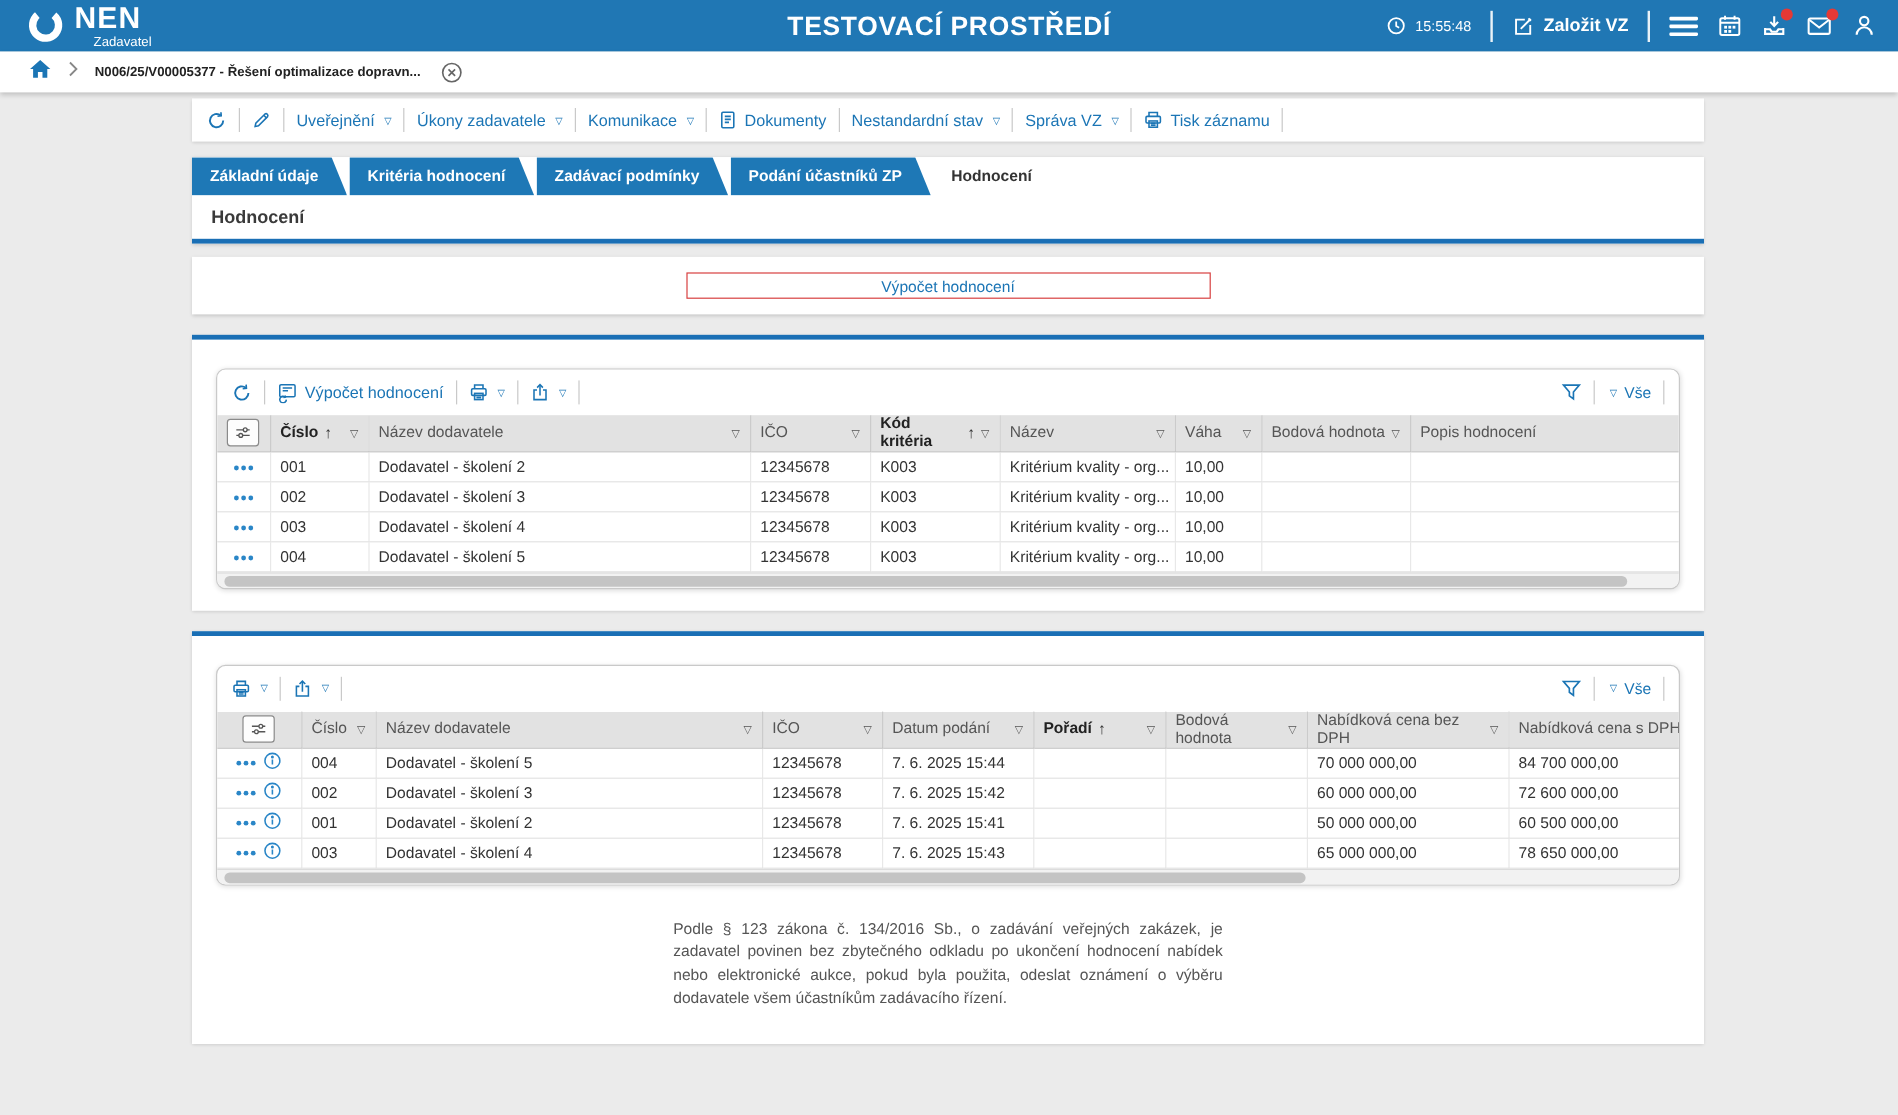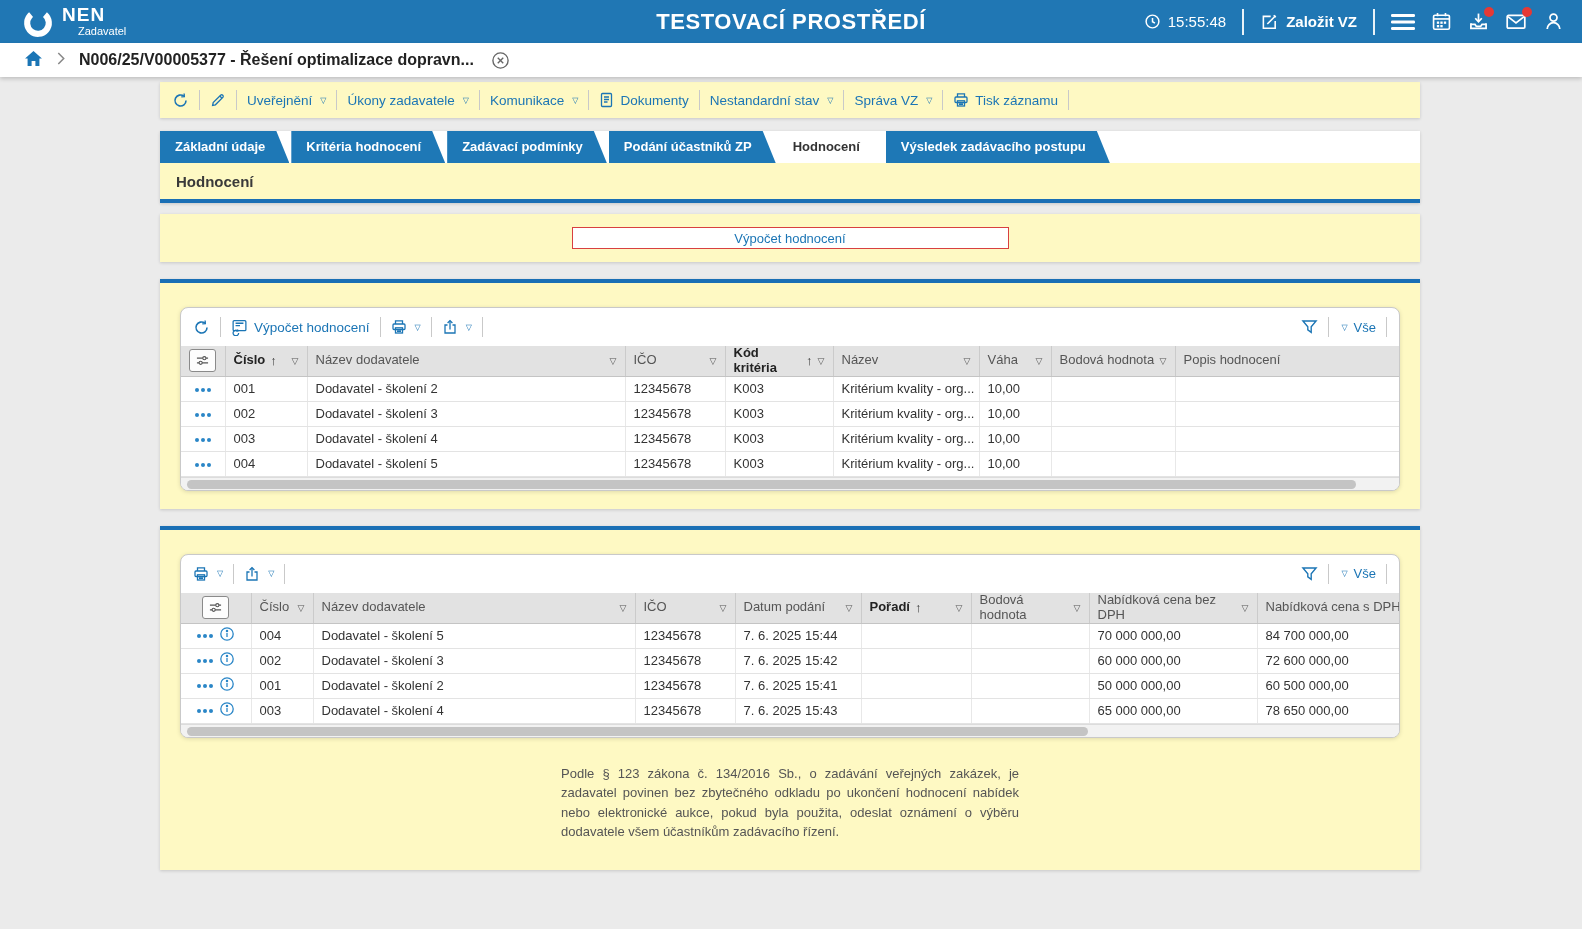--- a/index.html
+++ b/index.html
@@ -4,39 +4,39 @@
 <style>
   * { box-sizing: border-box; margin: 0; padding: 0; }
   html,body { width:1582px; height:929px; overflow:hidden; }
   body { font-family:"Liberation Sans", sans-serif; background:#ebebeb; color:#333; }
 
   
   .topbar { height:43px; background:#2077b4; display:flex; align-items:center; position:relative; color:#fff; }
   .brand { display:flex; align-items:flex-start; margin-left:22px; gap:8px; }
   .logo { width:32px; height:32px; margin-top:2px; }
   .brand-txt { line-height:1; }
-  .brand-name { font-size:19px; font-weight:bold; letter-spacing:1px; }
+  .brand-name { font-size:25px; font-weight:bold; letter-spacing:1px; }
   .brand-role { font-size:11px; margin:2px 0 0 16px; }
   .env-title { position:absolute; left:50%; transform:translateX(-50%); font-size:22px; font-weight:bold; letter-spacing:.6px; }
   .top-right { margin-left:auto; display:flex; align-items:center; gap:16px; margin-right:18px; }
   .top-sep { width:2px; height:26px; background:rgba(255,255,255,.9); }
-  .time-wrap { display:flex; align-items:center; gap:7px; font-size:15px; }
+  .time-wrap { display:flex; align-items:center; gap:7px; font-size:12px; }
   .newvz { display:flex; align-items:center; gap:8px; font-size:15px; font-weight:bold; cursor:pointer; }
   .tb-icon { position:relative; display:inline-flex; cursor:pointer; }
   .badge { position:absolute; top:-4px; right:-5px; width:10px; height:10px; border-radius:50%; background:#e53935; }
 
   
   .crumbbar { height:34px; background:#fff; display:flex; align-items:center; gap:13px; padding-left:24px;
               box-shadow:0 2px 4px rgba(0,0,0,.18); position:relative; z-index:5; }
-  .crumb-title { font-size:16px; font-weight:bold; color:#222; }
+  .crumb-title { font-size:11px; font-weight:bold; color:#222; }
   .crumb-close { display:inline-flex; cursor:pointer; color:#555; margin-left:4px; }
 
   
   .content { width:1260px; margin-left:160px; padding-top:5px; }
-  .card { background:#fef9c3; box-shadow:0 1px 3px rgba(0,0,0,.16); }
+  .card { background:#ffffff; box-shadow:0 1px 3px rgba(0,0,0,.16); }
 
   
   .rec-toolbar { height:36px; display:flex; align-items:center; padding:0 12px; gap:10px; }
   .tool-item { display:flex; align-items:center; gap:6px; color:#1b75b5; font-size:13.5px; cursor:pointer; white-space:nowrap; }
   .vsep { width:1px; height:20px; background:#c9c9c9; }
   .dd { font-size:8px; color:#1b75b5; margin-left:2px; }
 
   
   .tabwrap { margin-top:13px; }
   .tabs { display:flex; background:#fff; height:32px; }
@@ -255,21 +255,20 @@
   </div>
 
   <div class="tabwrap">
     <div class="card">
       <div class="tabs">
         <div class="tab">Základní údaje</div>
         <div class="tab">Kritéria hodnocení</div>
         <div class="tab">Zadávací podmínky</div>
         <div class="tab">Podání účastníků ZP</div>
         <div class="tab active">Hodnocení</div>
-        <div class="tab">Výsledek zadávacího postupu</div>
       </div>
       <div class="sec-head">Hodnocení</div>
       <div class="blue-bar"></div>
     </div>
 
     <div class="card btn-panel">
       <button class="calc-btn">Výpočet hodnocení</button>
     </div>
   </div>
 

